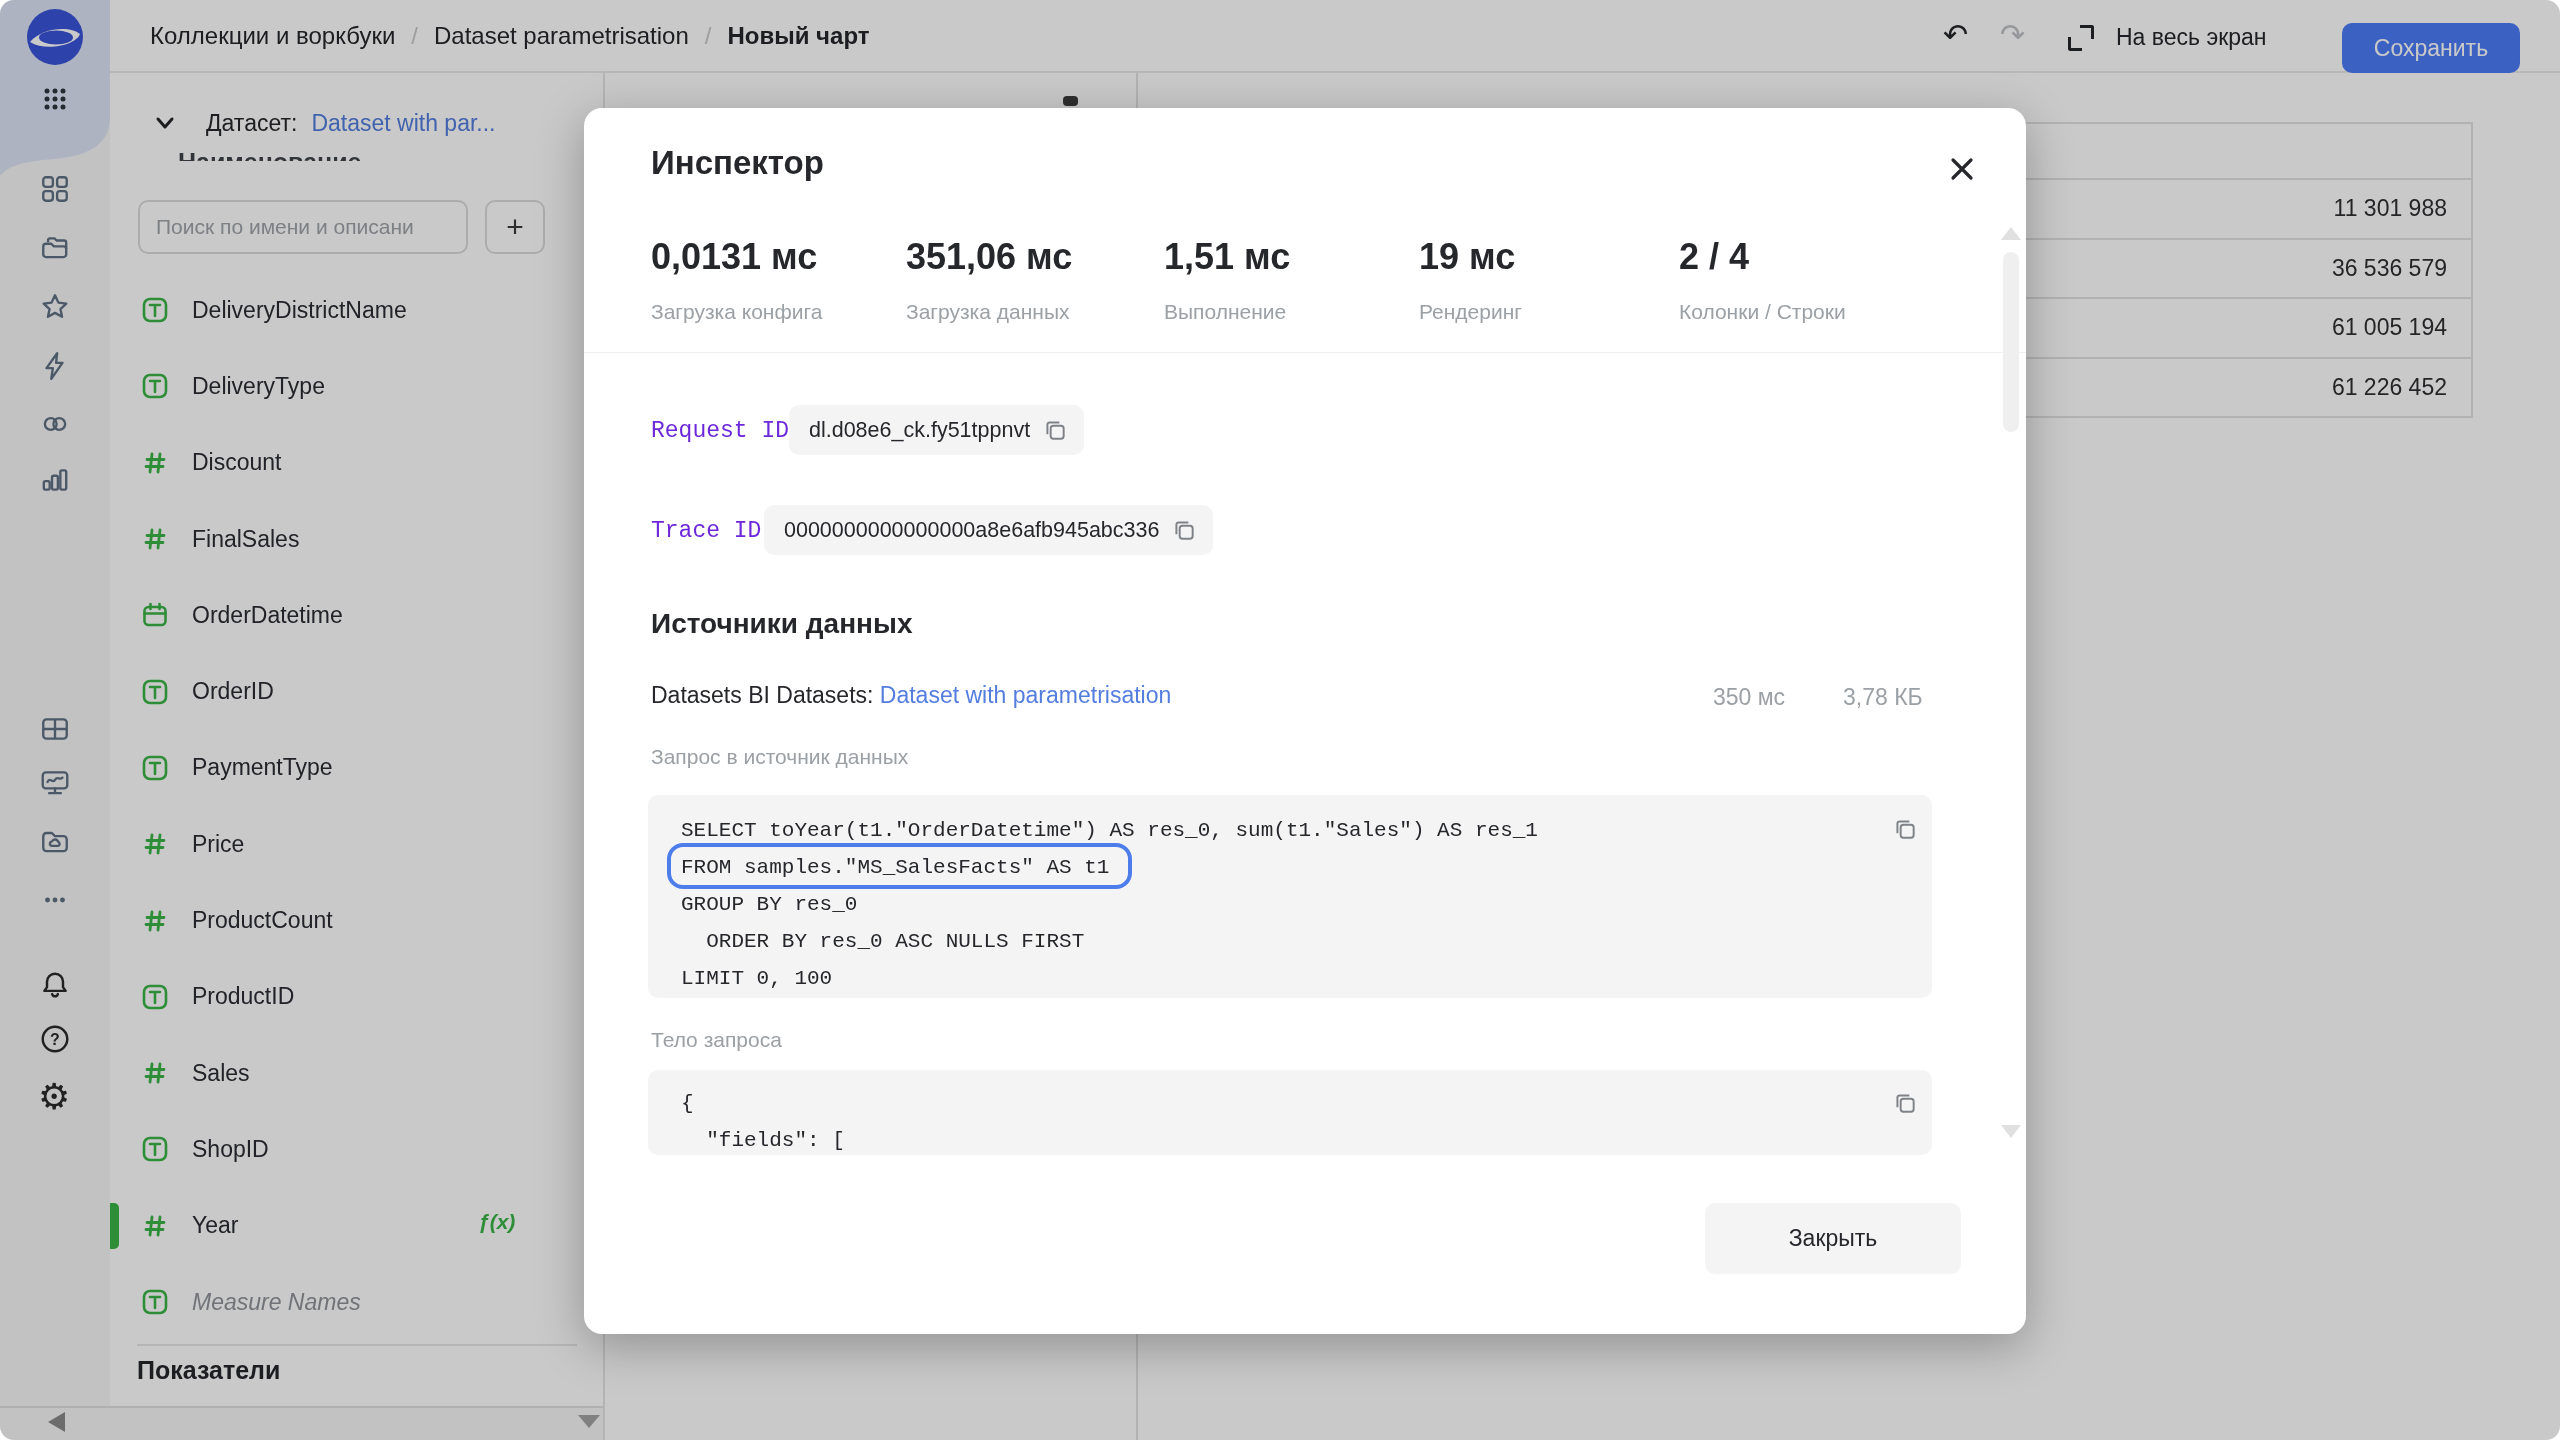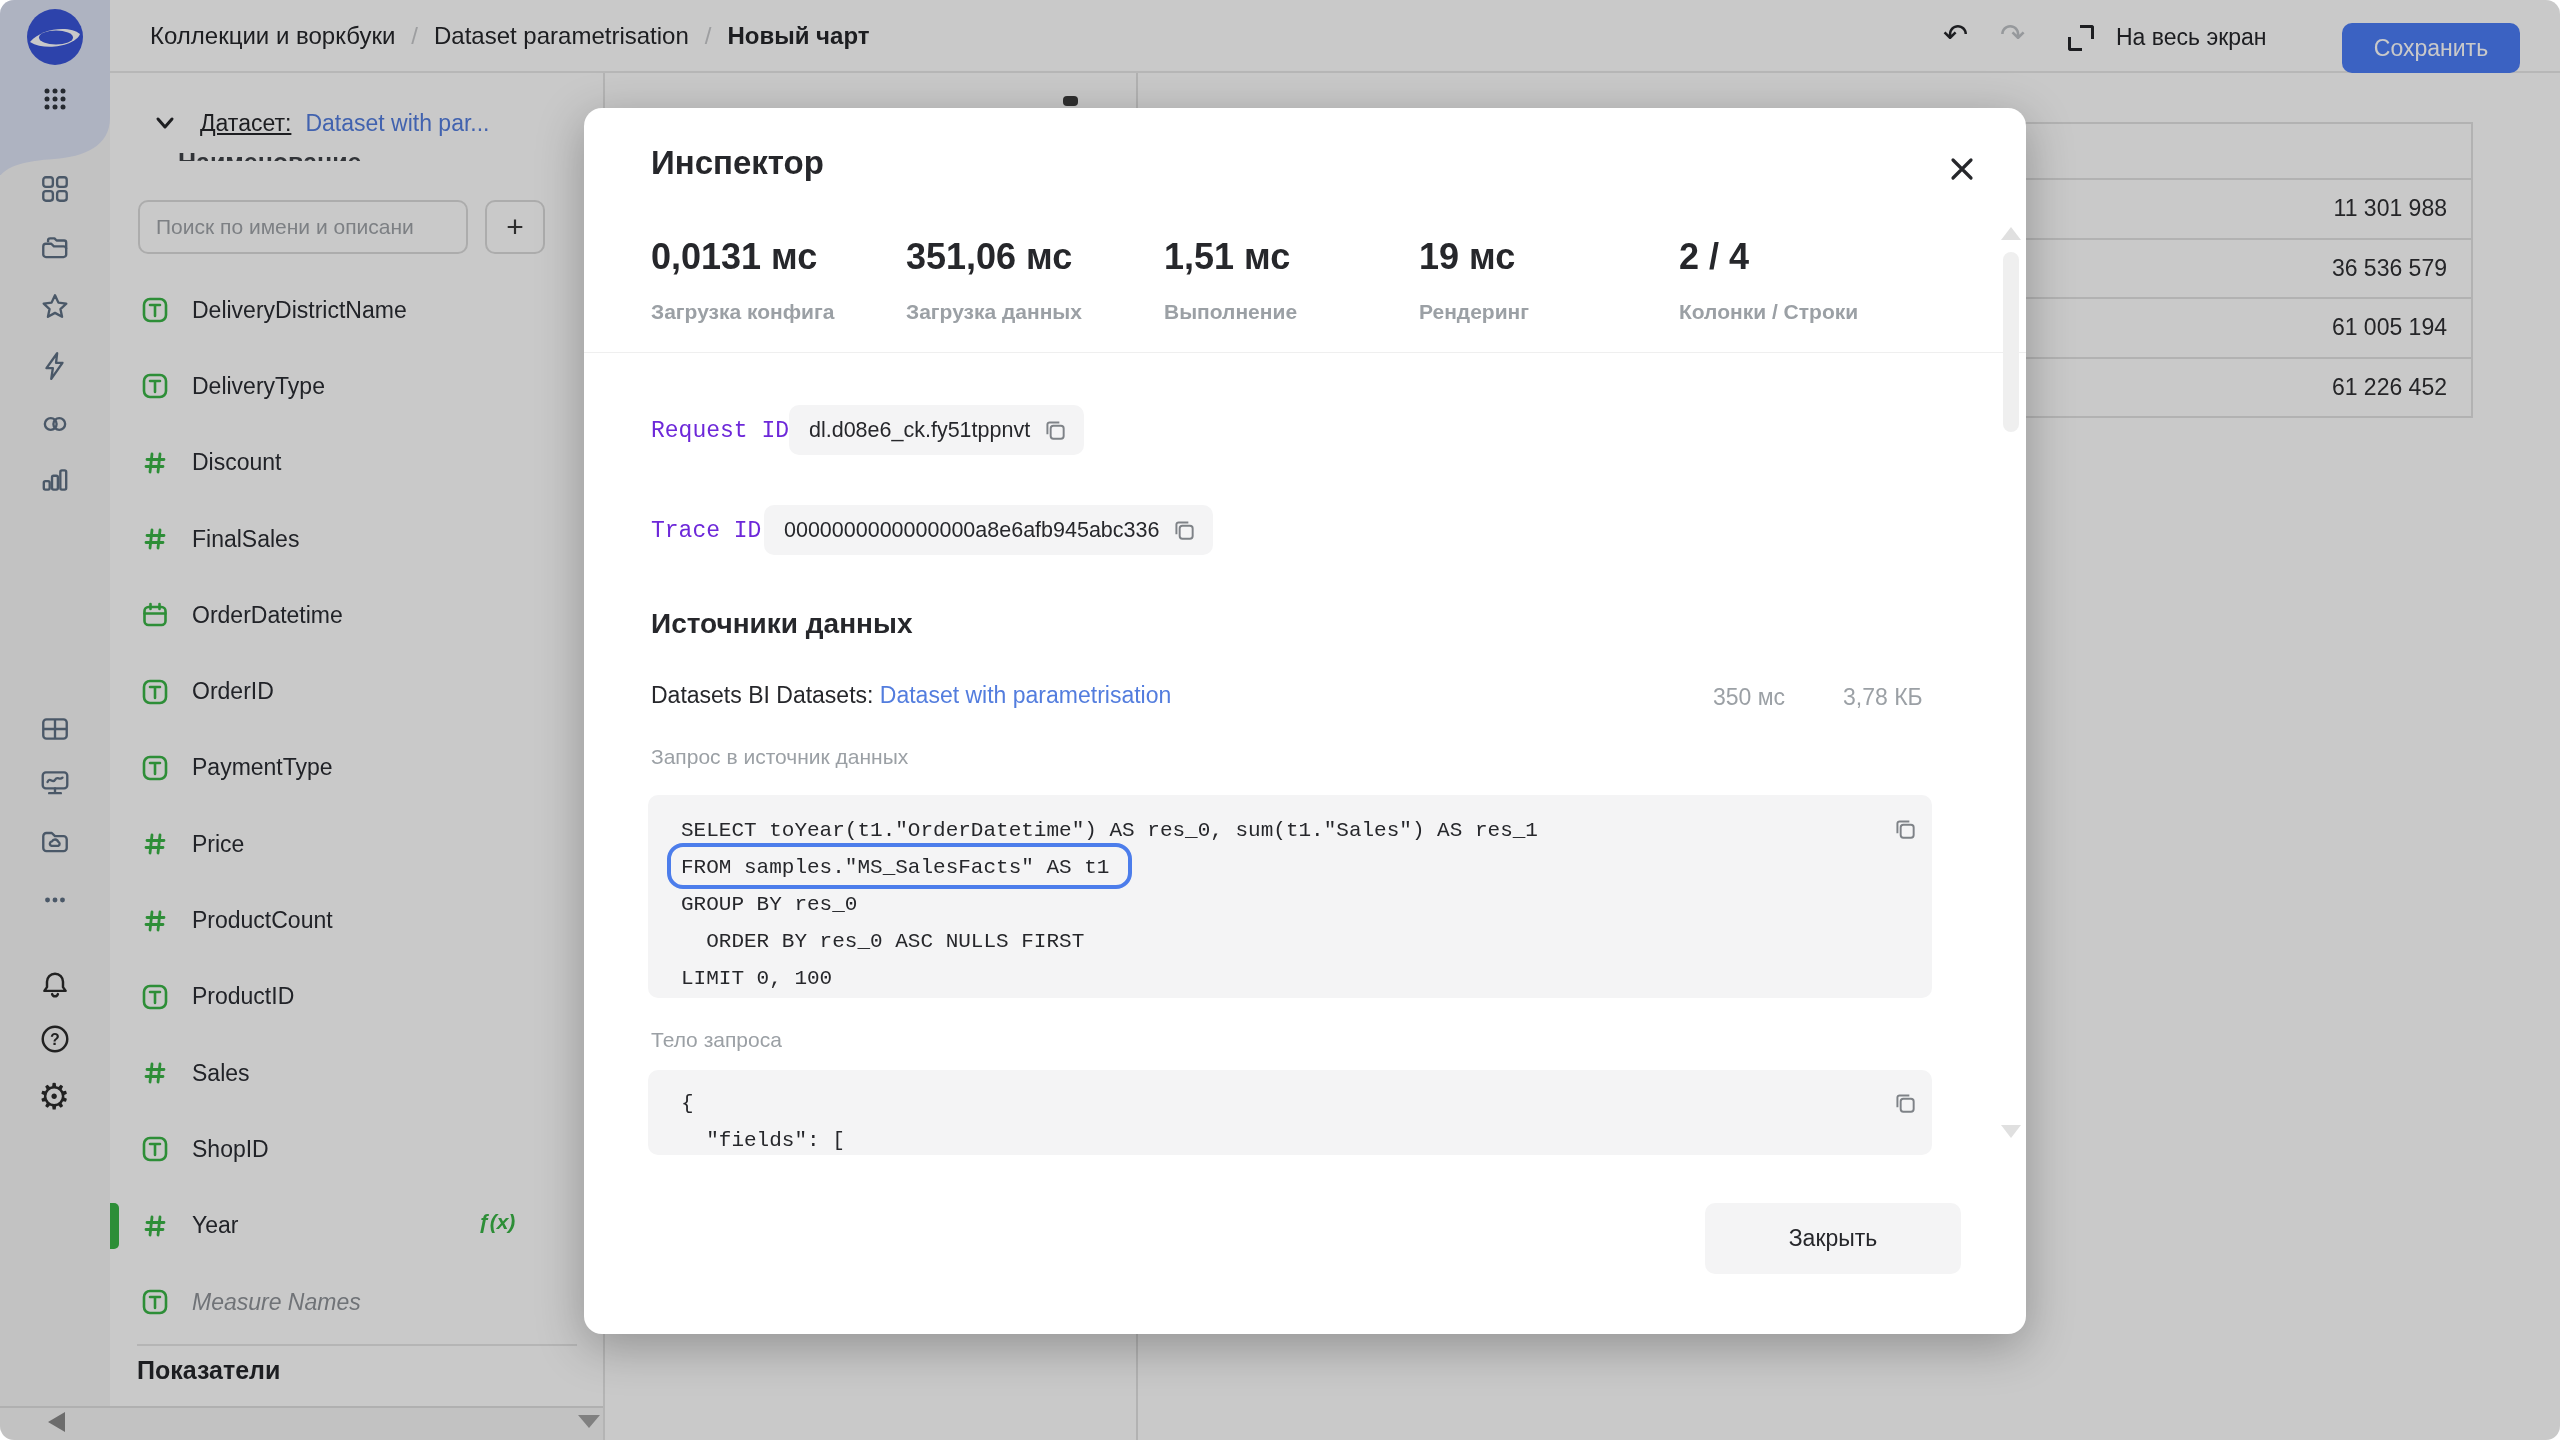--- a/index.html
+++ b/index.html
@@ -24,21 +24,21 @@
   .save-btn{left:2342px;top:23px;width:178px;height:50px;background:#4C7DF7;color:#fff;border:none;
      border-radius:10px;font-size:23px;font-family:inherit;cursor:pointer;}
   
   .rail{left:0;top:0;width:110px;height:1440px;background:#F6F6F6;}
   .glyph{font-family:"DejaVu Sans",sans-serif;color:#2B2B2B;}
   
   .fields-panel{left:110px;top:73px;width:493px;height:1367px;background:#fff;}
   .panel-border{left:603px;top:73px;width:2px;height:1367px;background:#E5E5E5;}
   .mid-border{left:1136px;top:73px;width:2px;height:1367px;background:#E2E2E2;}
   .dataset-row{left:152px;top:98px;height:50px;display:flex;align-items:center;}
-  .dataset-label{font-size:23px;margin-left:22px;text-decoration:underline;}
+  .dataset-label{font-size:23px;margin-left:28px;}
   .dataset-link{font-size:23px;color:#537DDE;margin-left:14px;cursor:pointer;}
   .col-header-clip{left:178px;top:148px;width:260px;height:13px;overflow:hidden;}
   .col-header-clip span{font-size:25px;font-weight:700;color:#3F4248;}
   .search-input{left:138px;top:200px;width:330px;height:54px;box-sizing:border-box;border:2px solid #DBDBDB;
      border-radius:10px;font-size:21px;font-family:inherit;padding:0 16px;color:#26272B;background:#fff;outline:none;}
   .search-input::placeholder{color:#9FA3A8;}
   .add-btn{left:485px;top:200px;width:60px;height:54px;box-sizing:border-box;border:2px solid #DBDBDB;background:#fff;
      border-radius:10px;font-size:30px;color:#3A3A3A;cursor:pointer;font-family:inherit;line-height:20px;}
   .fields-list{left:110px;top:272px;width:460px;}
   .field-row{position:relative;height:76.3px;display:flex;align-items:center;padding-left:30px;box-sizing:border-box;cursor:pointer;}
@@ -62,21 +62,21 @@
      justify-content:flex-end;padding-right:24px;font-size:23px;color:#2F3033;}
   
   .overlay{left:0;top:0;width:2560px;height:1440px;background:rgba(0,0,0,0.21);z-index:50;}
   
   .modal{left:584px;top:108px;width:1442px;height:1226px;background:#fff;border-radius:18px;z-index:100;
      box-shadow:0 12px 48px rgba(0,0,0,0.28);}
   .m-title{left:67px;top:36px;font-size:33px;font-weight:600;}
   .m-close{left:1356px;top:39px;width:44px;height:44px;display:flex;align-items:center;justify-content:center;cursor:pointer;}
   .stat-col{top:128px;}
   .stat-value{font-size:36px;font-weight:600;color:#26272B;}
-  .stat-label{font-size:21px;color:#9BA0A5;margin-top:22px;font-weight:bold;}
+  .stat-label{font-size:21px;color:#9BA0A5;margin-top:22px;}
   .m-divider{left:0;top:244px;width:1442px;height:1px;background:#EFEFEF;}
   .id-label{font-size:23px;color:#6d28d9;font-family:Liberation Mono, monospace;}
   .chip{background:#F4F4F5;border-radius:10px;height:50px;display:flex;align-items:center;padding:0 16px 0 20px;box-sizing:border-box;}
   .chip-text{font-size:21.5px;color:#26272B;white-space:nowrap;}
   .copy-btn{width:26px;height:26px;margin-left:12px;cursor:pointer;flex:0 0 26px;}
   .sources-heading{left:67px;top:500px;font-size:28px;font-weight:700;}
   .src-label{left:67px;top:574px;font-size:23px;}
   .src-link{font-size:23px;color:#537DDE;cursor:pointer;}
   .src-metric{font-size:23px;color:#9BA0A5;}
   .code-caption{font-size:21px;color:#9BA0A5;}

